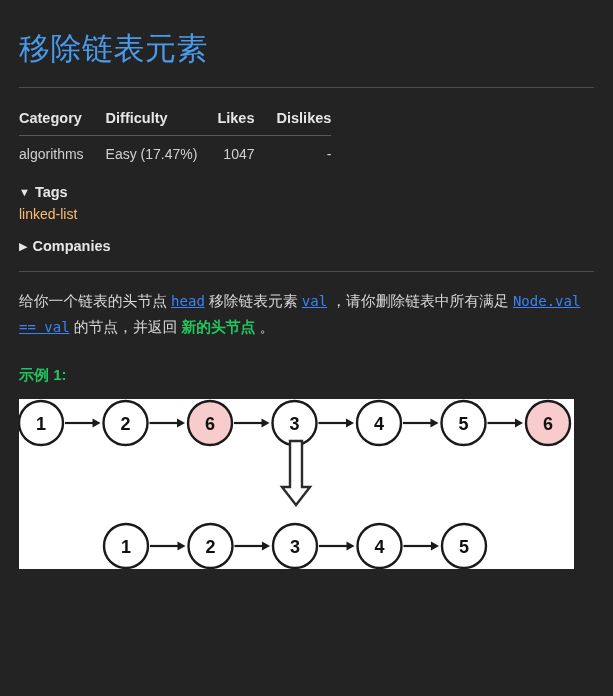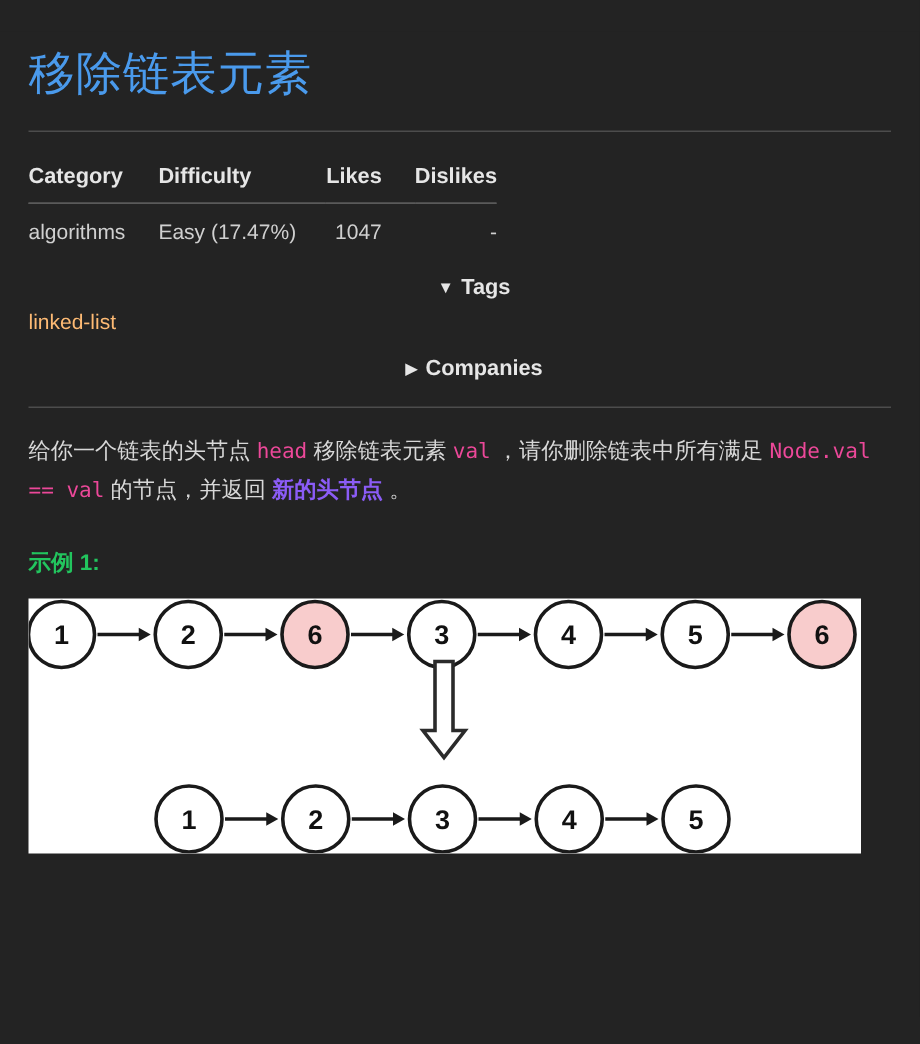--- a/index.html
+++ b/index.html
@@ -61,21 +61,20 @@
   .cell-category { padding-right: 22px !important; }
   .cell-difficulty { padding-right: 20px !important; }
   .cell-likes { padding-right: 22px !important; }
 
   
   .section {
     margin: 22px 0 0 19px;
     color: #e6e6e6;
     font-size: 14.5px;
     font-weight: bold;
-    text-align: center;
   }
   .section .tri {
     display: inline-block;
     font-size: 11px;
     margin-right: 5px;
     vertical-align: 1px;
     color: #e6e6e6;
   }
   .tag-link {
     display: block;
@@ -95,24 +94,25 @@
 
   
   .desc {
     margin: 16px 19px 0 19px;
     color: #d8d8d8;
     font-size: 14.8px;
     line-height: 26px;
   }
   .desc code {
     font-family: "DejaVu Sans Mono", "Liberation Mono", monospace;
-    color: #ec4899;
+    color: #3b82f6;
     font-size: 14px;
-  }
-  .desc b { color: #8b5cf6; font-weight: bold; }
+    text-decoration: underline;
+  }
+  .desc b { color: #22c55e; font-weight: bold; }
 
   .example-title {
     margin: 26px 19px 0 19px;
     color: #22c55e;
     font-size: 15px;
     font-weight: bold;
   }
 
   
   .diagram {

